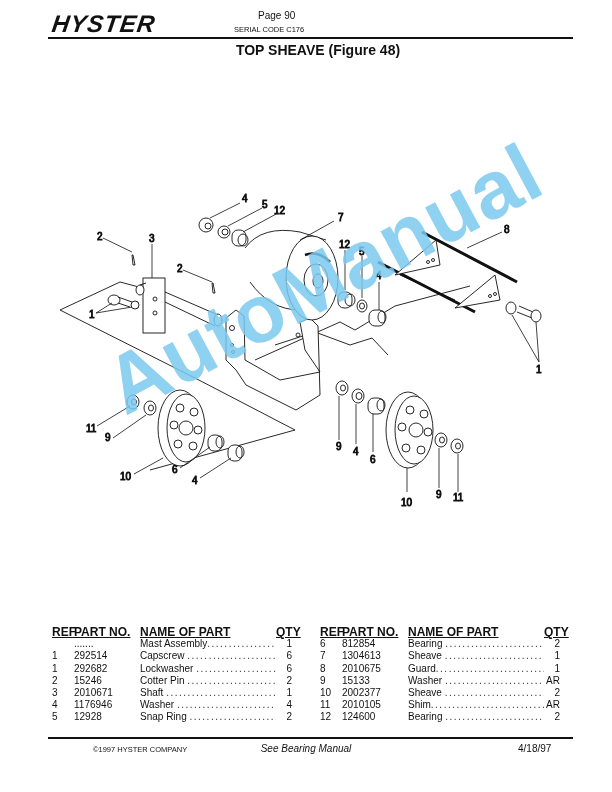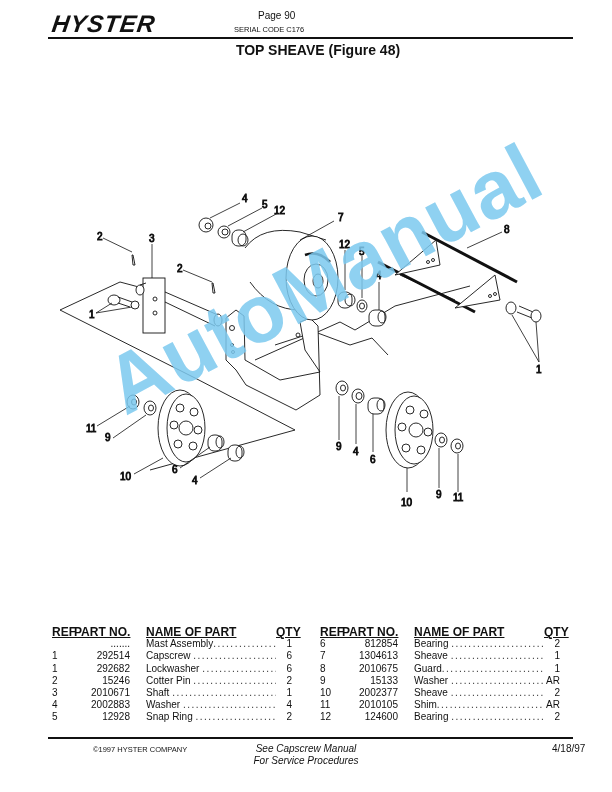--- a/index.html
+++ b/index.html
@@ -14,32 +14,32 @@
            font-size: 14px; font-weight: bold; padding-left: 12px; }
   .diagram { position: absolute; left: 0; top: 60px; width: 612px; height: 560px; }
   .watermark { position: absolute; left: 90px; top: 350px; font-size: 82px; font-weight: bold;
                color: #7cc9ef; opacity: 0.85; transform: rotate(-28deg); transform-origin: left top;
                letter-spacing: 1px; white-space: nowrap; pointer-events: none; }
   .parts { position: absolute; top: 626px; font-size: 10px; }
   .parts.left { left: 52px; width: 240px; }
   .parts.right { left: 320px; width: 240px; }
   .prow { display: flex; height: 12.2px; line-height: 12.2px; white-space: nowrap; }
   .prow .ref { width: 22px; }
-  .prow .pno { width: 56px; text-align: right; padding-right: 16px; }
+  .prow .pno { width: 56px; text-align: left; padding-right: 10px; }
   .prow .name { flex: 1; overflow: hidden; position: relative; }
   .prow .name .dots { color: #333; letter-spacing: 1.5px; }
   .prow .qty { width: 16px; text-align: right; }
   .phead { font-weight: bold; font-size: 12px; text-decoration: underline; }
   .phead .name { overflow: visible; }
   .fig-ref { padding-left: 8px; }
   .rule-bottom { position: absolute; left: 48px; top: 737px; width: 525px; height: 2px; background: #111; }
   .copy { position: absolute; left: 56px; top: 745px; font-size: 7.5px; margin-left: 37px; }
   .note { position: absolute; left: 0; width: 612px; top: 743px; text-align: center;
           font-size: 10px; font-style: italic; line-height: 12px; }
-  .date { position: absolute; left: 518px; top: 743px; font-size: 10px; margin-left: 34px; }
+  .date { position: absolute; left: 518px; top: 743px; font-size: 10px; }
   svg text { font-family: "Liberation Sans", sans-serif; font-size: 10px; fill: #111; }
 </style>
 </head>
 <body>
 
 <div class="logo">HYSTER</div>
 <div class="page-no">Page 90</div>
 <div class="serial">SERIAL CODE C176</div>
 <div class="rule-top"></div>
 <div class="title">TOP SHEAVE (Figure 48)</div>
@@ -265,21 +265,21 @@
     <span class="qty">2</span>
   </div>
   <div class="prow">
     <span class="ref">3</span>
     <span class="pno">2010671</span>
     <span class="name"><span>Shaft</span> <span class="dots">..............................................</span></span>
     <span class="qty">1</span>
   </div>
   <div class="prow">
     <span class="ref">4</span>
-    <span class="pno">2002883</span>
+    <span class="pno">1176946</span>
     <span class="name"><span>Washer</span> <span class="dots">..............................................</span></span>
     <span class="qty">4</span>
   </div>
   <div class="prow">
     <span class="ref">5</span>
     <span class="pno">12928</span>
     <span class="name"><span>Snap Ring</span> <span class="dots">..............................................</span></span>
     <span class="qty">2</span>
   </div>
 </div>
@@ -331,16 +331,15 @@
     <span class="ref">12</span>
     <span class="pno">124600</span>
     <span class="name"><span>Bearing</span> <span class="dots">..............................................</span></span>
     <span class="qty">2</span>
   </div>
 </div>
 
 <div class="rule-bottom"></div>
 <div class="copy">©1997 HYSTER COMPANY</div>
 <div class="note">
-  <div>See Capscrew Manual</div>
-  <div>For Service Procedures</div>
+  <div>See Bearing Manual</div>
 </div>
 <div class="date">4/18/97</div>
 
 </body></html>

